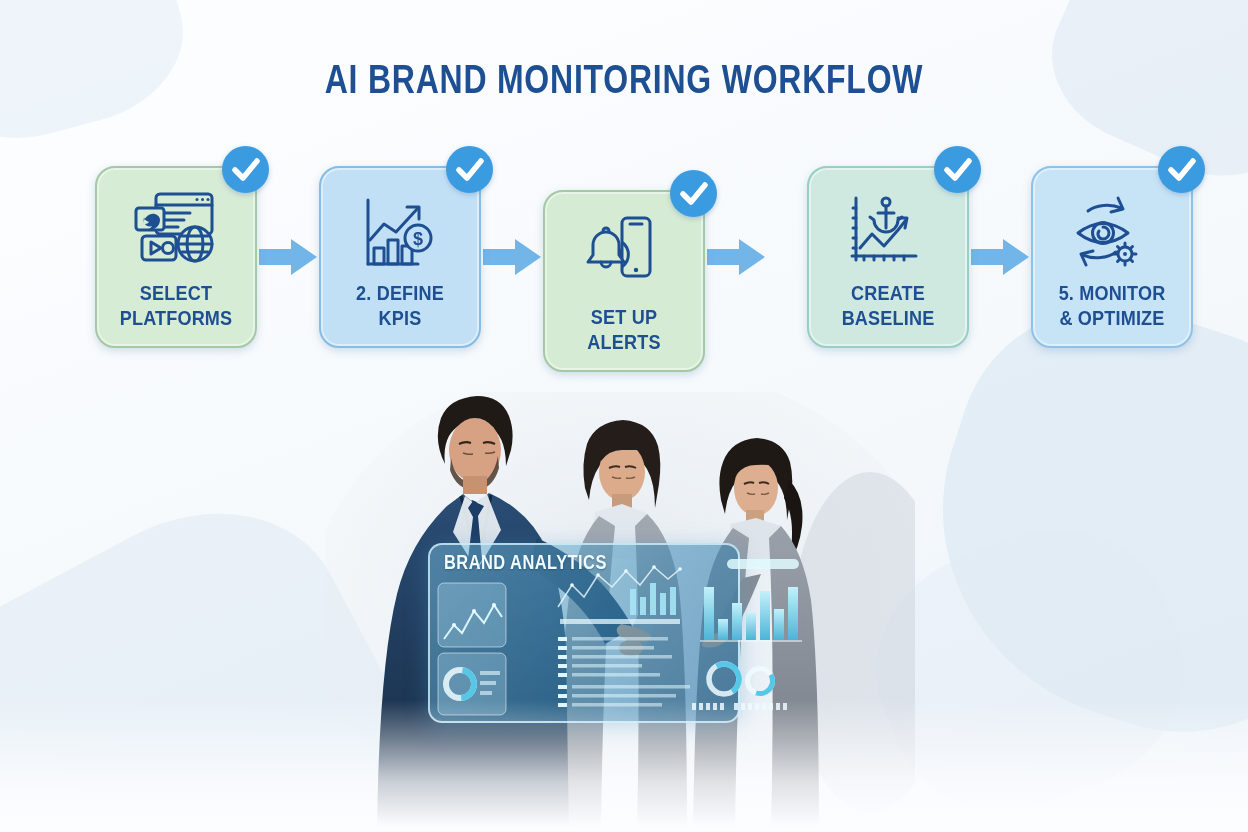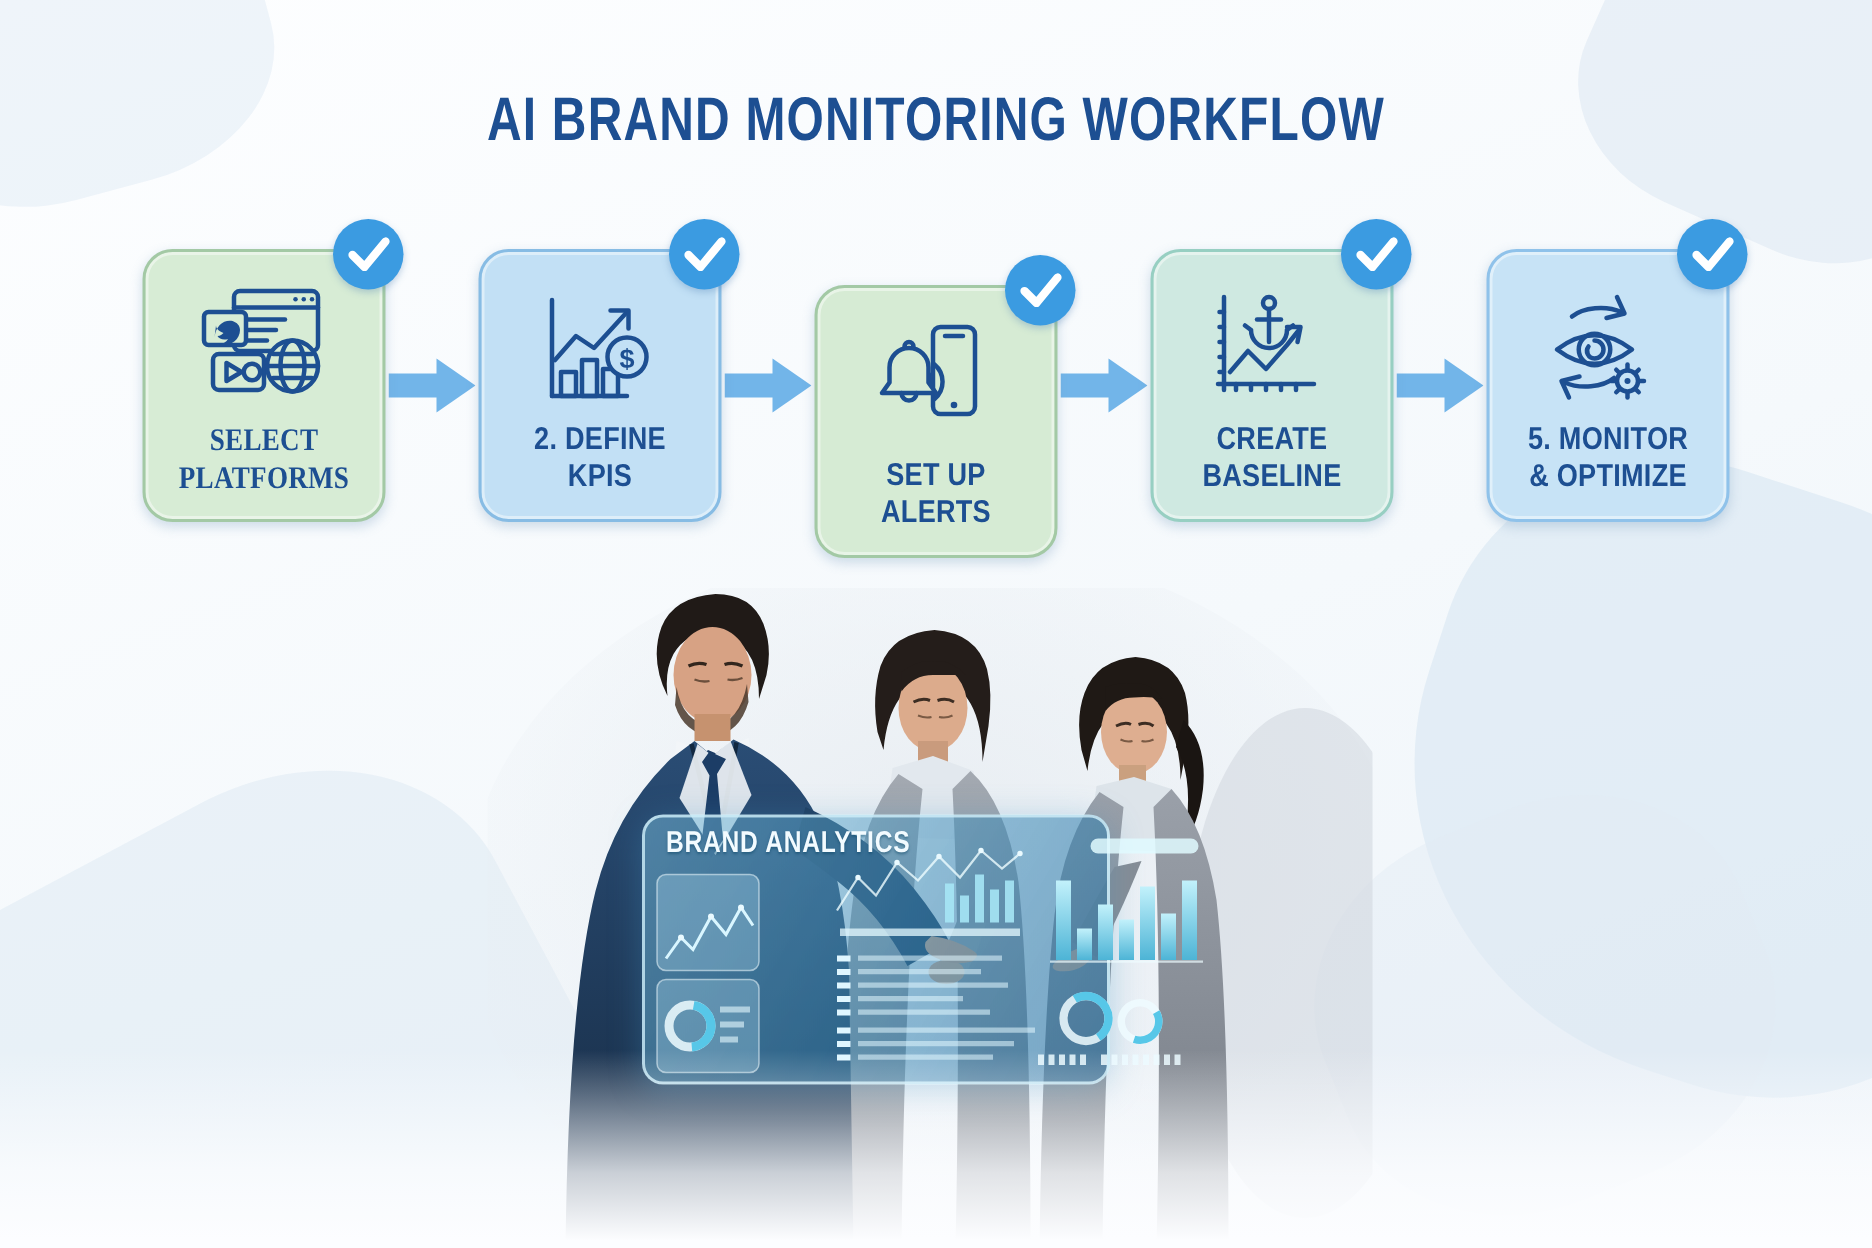--- a/index.html
+++ b/index.html
@@ -129,21 +129,21 @@
         <path d="M162,102 L150,112 L152,178 L176,138 Z" fill="#f2f5f8" opacity=".9"></path>
         <path d="M148,109 l11,5 -6,10 4,44 -8,12 -6,-13 5,-42 -5,-9 z" fill="#1c3d66"></path>
         <path d="M212,146 Q256,166 284,200 Q300,220 308,236 L280,252 Q262,218 234,196 Q216,182 204,174 Z" fill="#1e3c5e"></path>
         <path d="M296,232 q16,2 28,10 q5,3 -1,7 q-12,3 -23,-2 q-10,-4 -8,-11 z" fill="#d7a284"></path>
       </g>
     </svg>
   </div>
 
   <div class="flow">
 
-    <div class="step" style="background: rgb(215, 236, 213); border-color: rgb(163, 201, 165); font-family: Liberation Serif, serif; --boxbg: #d7ecd5;">
+    <div class="step" style="background: rgb(215, 236, 213); border-color: rgb(163, 201, 165); --boxbg: #d7ecd5;">
       <div class="check" style="background: rgb(59, 155, 225);">
         <svg width="47" height="47" viewBox="0 0 47 47">
           <polyline points="13,24 21,32 35,15" fill="none" stroke="#ffffff" stroke-width="5.5" stroke-linecap="round" stroke-linejoin="round"></polyline>
         </svg>
       </div>
       <div class="icon-wrap">
         <svg class="step-icon" width="100" height="92" viewBox="0 0 100 92">
           <rect x="30" y="8" width="56" height="40" rx="4"></rect>
           <line x1="30" y1="19" x2="86" y2="19"></line>
           <circle class="fillnavy" cx="71" cy="13.5" r="1.5"></circle>
@@ -233,21 +233,21 @@
       </div>
     </div>
 
     <div class="arrowbox">
       <svg width="58" height="44" viewBox="0 0 58 44">
         <rect class="arrow-fill" x="0" y="14" width="33" height="16" fill="#72b5e9"></rect>
         <polygon class="arrow-fill" points="32,4 58,22 32,40" fill="#72b5e9"></polygon>
       </svg>
     </div>
 
-    <div class="step" style="background: rgb(207, 233, 225); border-color: rgb(151, 207, 194); --boxbg: #cfe9e1;">
+    <div class="step" style="background: rgb(207, 233, 225); border-color: rgb(151, 207, 194); margin-left: 40px; --boxbg: #cfe9e1;">
       <div class="check" style="background: rgb(59, 155, 225);">
         <svg width="47" height="47" viewBox="0 0 47 47">
           <polyline points="13,24 21,32 35,15" fill="none" stroke="#ffffff" stroke-width="5.5" stroke-linecap="round" stroke-linejoin="round"></polyline>
         </svg>
       </div>
       <div class="icon-wrap">
         <svg class="step-icon" width="100" height="92" viewBox="0 0 100 92">
           <line x1="18" y1="12" x2="18" y2="74"></line>
           <line x1="14" y1="70" x2="78" y2="70"></line>
           <line x1="15" y1="22" x2="18" y2="22"></line>

